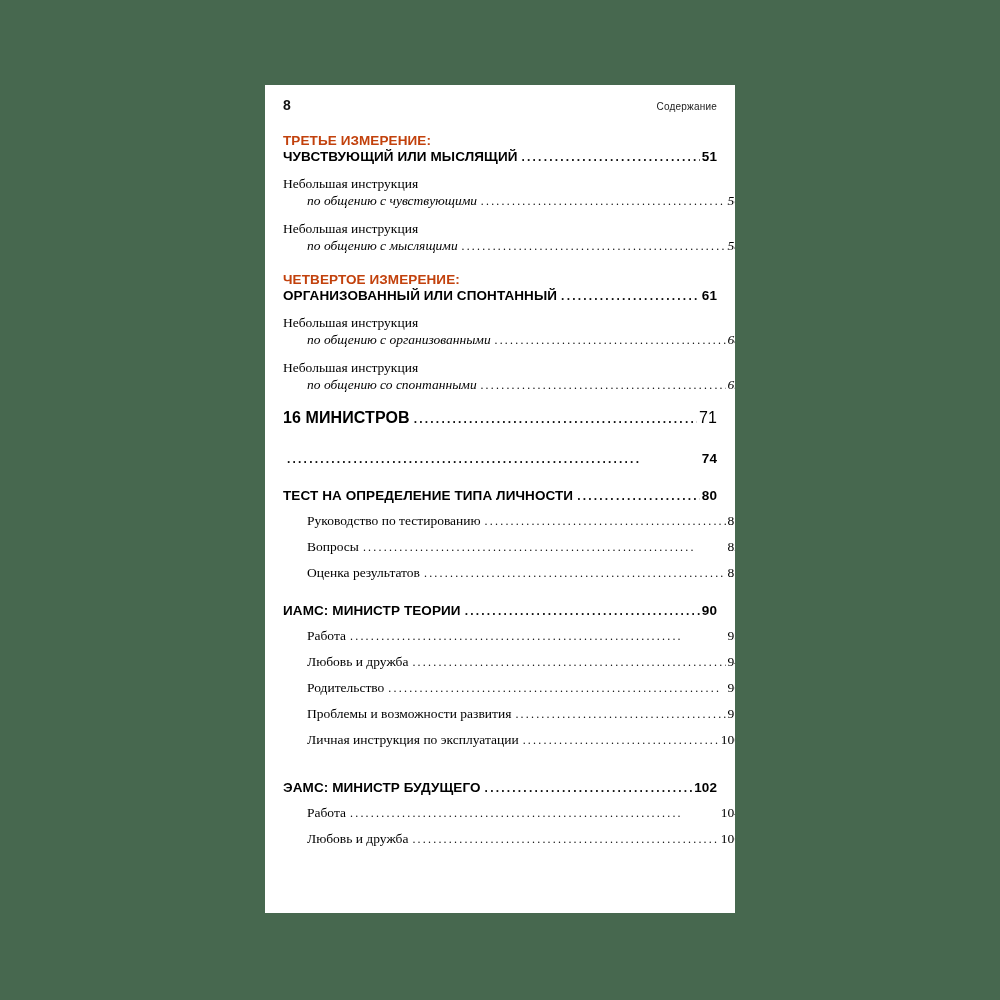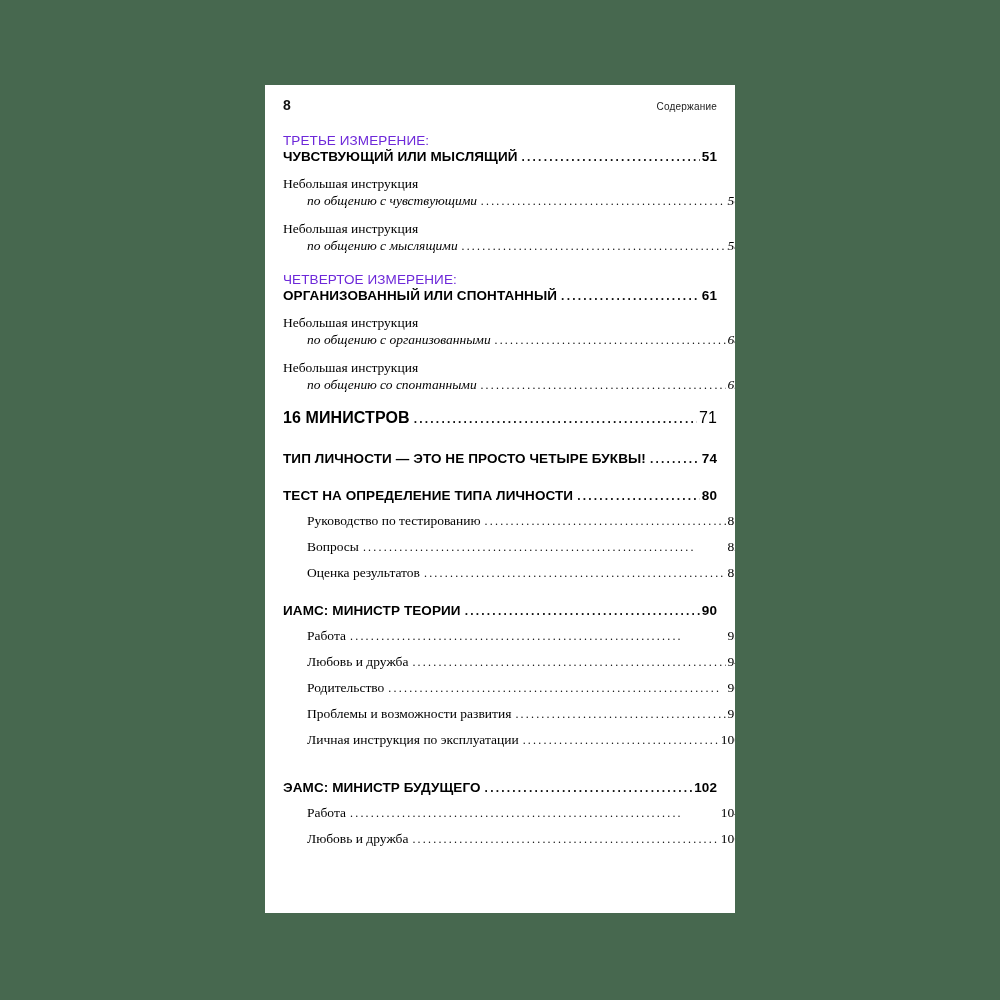--- a/index.html
+++ b/index.html
@@ -72,23 +72,23 @@
     font-family: "Liberation Sans", sans-serif;
     font-weight: bold;
     font-size: 13.5px;
     color: #000;
     letter-spacing: 0.1px;
     margin-top: 16px;
   }
   .lvl1 .page { font-weight: bold; font-size: 13.5px; }
   .lvl1-line {
     font-family: "Liberation Sans", sans-serif;
-    font-weight: normal;
-    font-size: 13.5px;
-    color: #6d28d9;
+    font-weight: bold;
+    font-size: 13.5px;
+    color: #c2410c;
     letter-spacing: 0.1px;
   }
   .lvl1-block { margin-top: 18px; }
   .lvl1-block .lvl1-line:first-child { margin-bottom: 1px; }
 
   
   .lvl2 {
     font-family: "Liberation Serif", serif;
     font-size: 13.5px;
     color: #000;
@@ -179,21 +179,20 @@
         </div>
       </div>
 
       <div class="entry lvl1 chapter big-gap">
         <span class="label">16 МИНИСТРОВ</span>
         <span class="leader">................................................................</span>
         <span class="page">71</span>
       </div>
 
       <div class="entry lvl1" style="margin-top:24px">
-        <span class="label">ТИП ЛИЧНОСТИ — ЭТО НЕ ПРОСТО ЧЕТЫРЕ БУКВЫ!</span>
         <span class="leader">................................................................</span>
         <span class="page">74</span>
       </div>
 
       <div class="entry lvl1" style="margin-top:22px">
         <span class="label">ТЕСТ НА ОПРЕДЕЛЕНИЕ ТИПА ЛИЧНОСТИ</span>
         <span class="leader">................................................................</span>
         <span class="page">80</span>
       </div>
 

